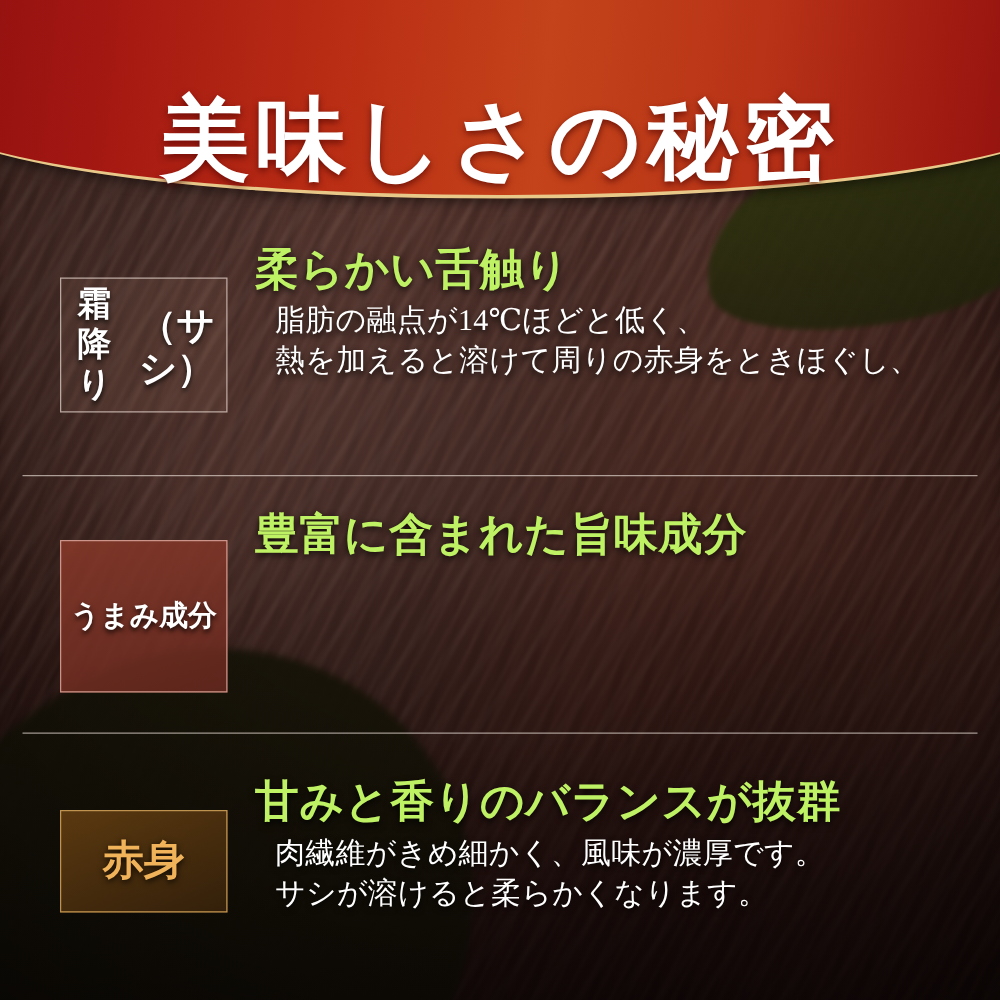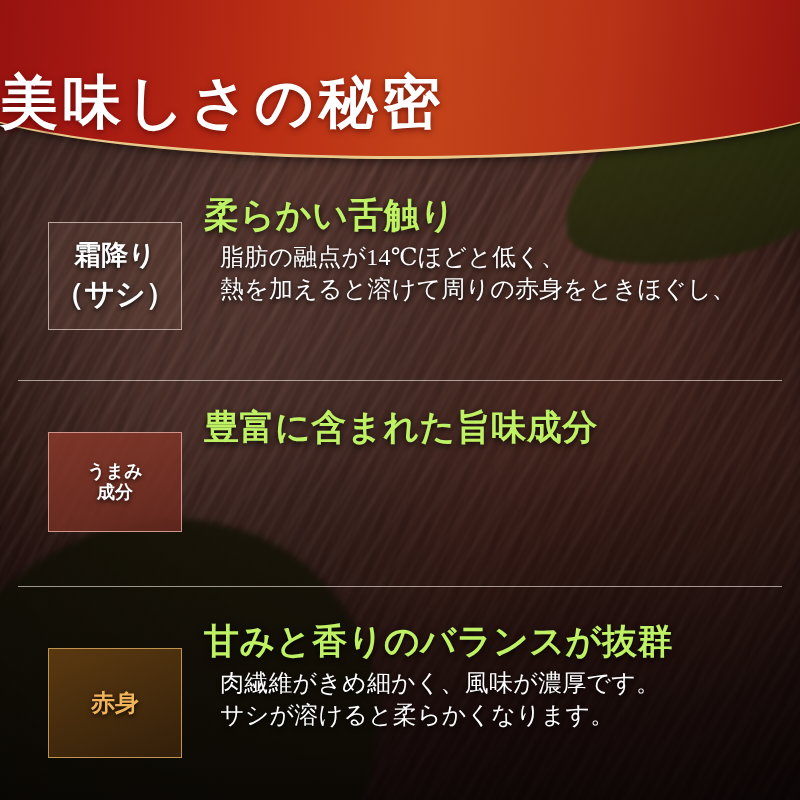--- a/index.html
+++ b/index.html
@@ -106,22 +106,23 @@
                                 #c4431a 54%, #b83317 72%, #a01a11 88%, #8a0e0e 100%);
     border-bottom: 3px solid #e8c98a;
     border-radius: 0 0 50% 50% / 0 0 34% 34%;
     box-shadow: 0 2px 10px rgba(0,0,0,.55);
   }
   .header-title {
     position: absolute;
     left: 0;
     right: 0;
     top: 64px;
-    color: #ffffff;
-    font-size: 58px;
+    text-align: center;
+    color: #ffffff;
+    font-size: 72px;
     font-weight: 700;
     letter-spacing: 5px;
     text-shadow: 0 2px 6px rgba(70,0,0,.65);
     white-space: nowrap;
   }
 
   
   .section {
     position: absolute;
     left: 0;
@@ -132,21 +133,21 @@
   #section-0 { top: 196px; }
   #section-1 { top: 408px; }
   #section-2 { top: 622px; }
 
   .badge {
     flex: 0 0 auto;
     width: 134px;
     margin-left: 48px;
     box-sizing: border-box;
     display: flex;
-    flex-direction: column;
+    flex-direction: row;
     align-items: center;
     justify-content: center;
     text-align: center;
     line-height: 1.18;
     font-weight: 700;
   }
   .badge .b-line { display: block; }
 
   
   .badge-0 {
@@ -156,39 +157,39 @@
     background: rgba(150,110,96,.16);
     color: #ffffff;
     text-shadow: 0 2px 4px rgba(0,0,0,.8);
   }
   .badge-0 .b-line:nth-child(1) { font-size: 27px; }
   .badge-0 .b-line:nth-child(2) { font-size: 30px; margin-top: 4px; }
 
   
   .badge-1 {
     margin-top: 24px;
-    height: 100px;
+    height: 122px;
     border: 1px solid rgba(233,178,166,.78);
     background: linear-gradient(160deg, rgba(140,58,42,.82) 0%, rgba(108,42,32,.82) 100%);
     color: #ffffff;
     text-shadow: 0 2px 4px rgba(0,0,0,.8);
-    font-size: 18px;
+    font-size: 23px;
   }
 
   
   .badge-2 {
     margin-top: 26px;
-    height: 110px;
+    height: 82px;
     border: 1px solid rgba(214,166,92,.85);
     background: linear-gradient(155deg, rgba(150,92,24,.55) 0%, rgba(96,56,16,.45) 100%);
     color: #f0b košt;
     color: #efb košt;
     color: #f0b35a;
     text-shadow: 0 2px 5px rgba(0,0,0,.85);
-    font-size: 24px;
+    font-size: 33px;
   }
 
   .content {
     flex: 1 1 auto;
     padding-left: 22px;
     padding-right: 14px;
   }
   .sec-heading {
     color: #bef264;
     font-size: 35px;

